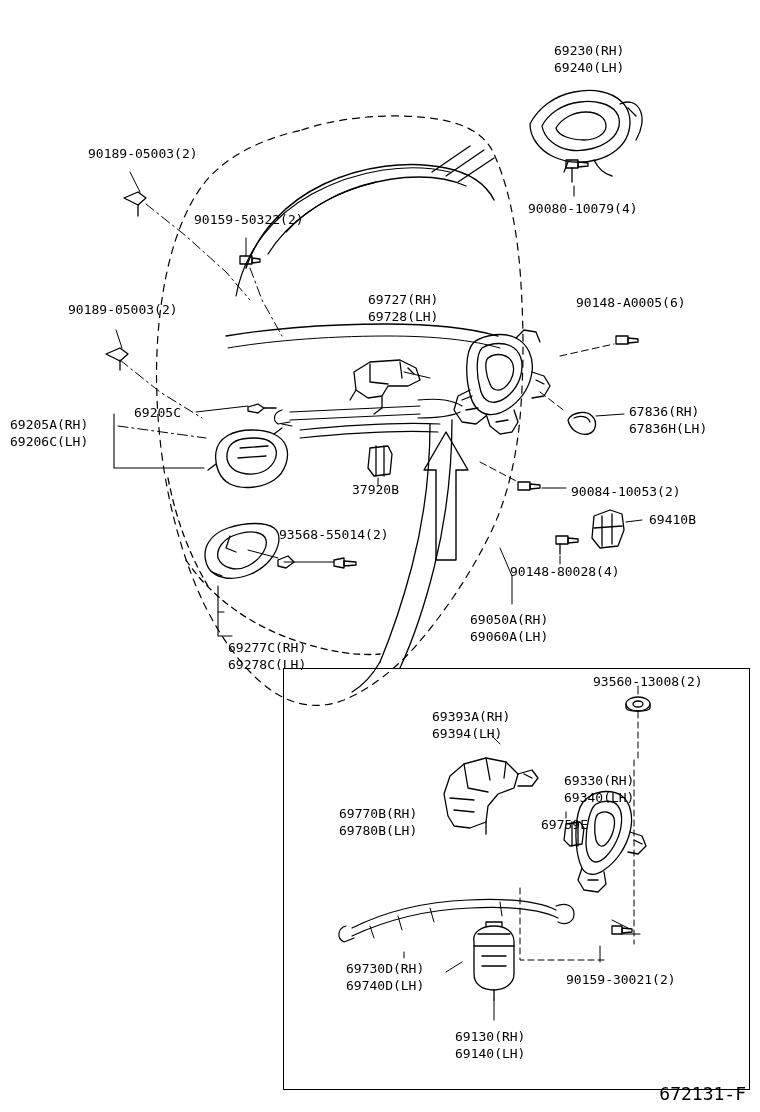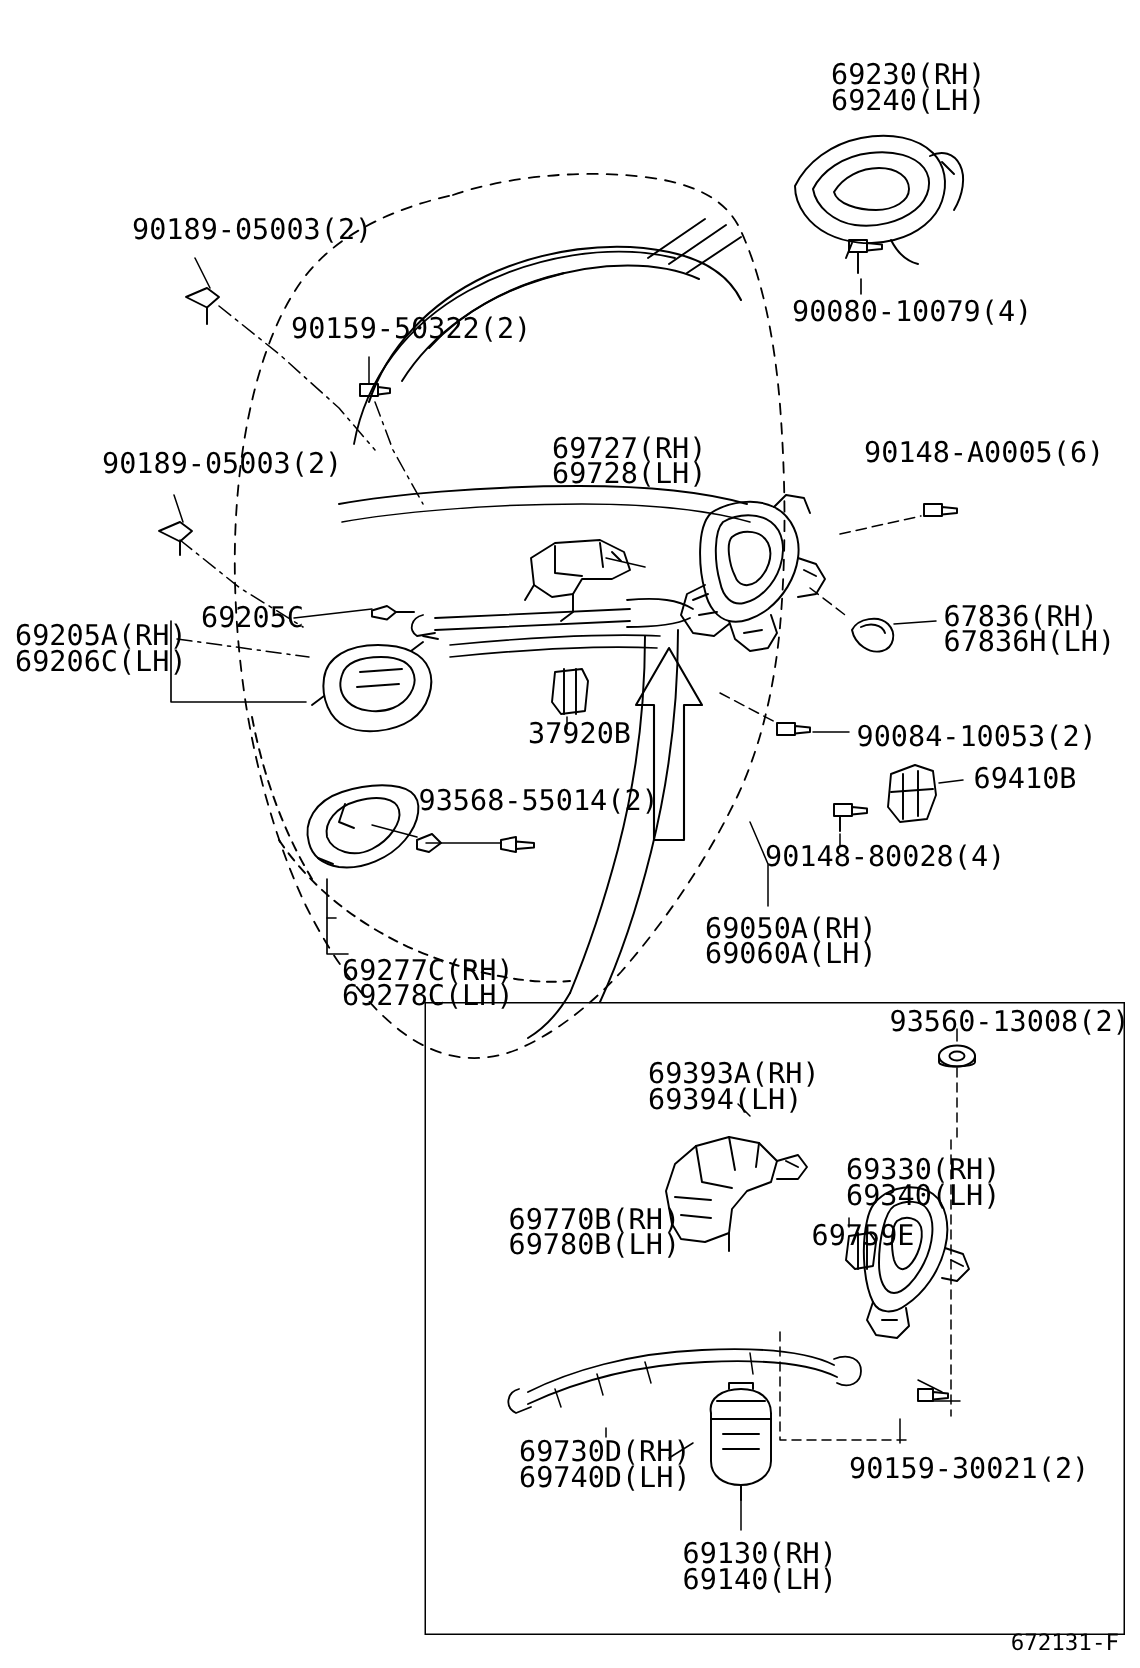--- a/index.html
+++ b/index.html
@@ -24,31 +24,31 @@
   svg.art {
     position: absolute;
     left: 0; top: 0;
     width: 760px;
     height: 1112px;
     pointer-events: none;
   }
   .lbl {
     position: absolute;
     font-family: "DejaVu Sans Mono", monospace;
-    font-size: 19px;
+    font-size: 13px;
     line-height: 17px;
     letter-spacing: 0px;
     white-space: pre;
     color: #000000;
   }
   .footer-code {
     position: absolute;
     right: 14px;
     bottom: 8px;
-    font-size: 15px;
+    font-size: 18px;
     font-family: "DejaVu Sans Mono", monospace;
   }
   .inset-box {
     position: absolute;
     border: 1.6px solid #000;
     background: transparent;
   }
 </style>
 </head>
 <body>

